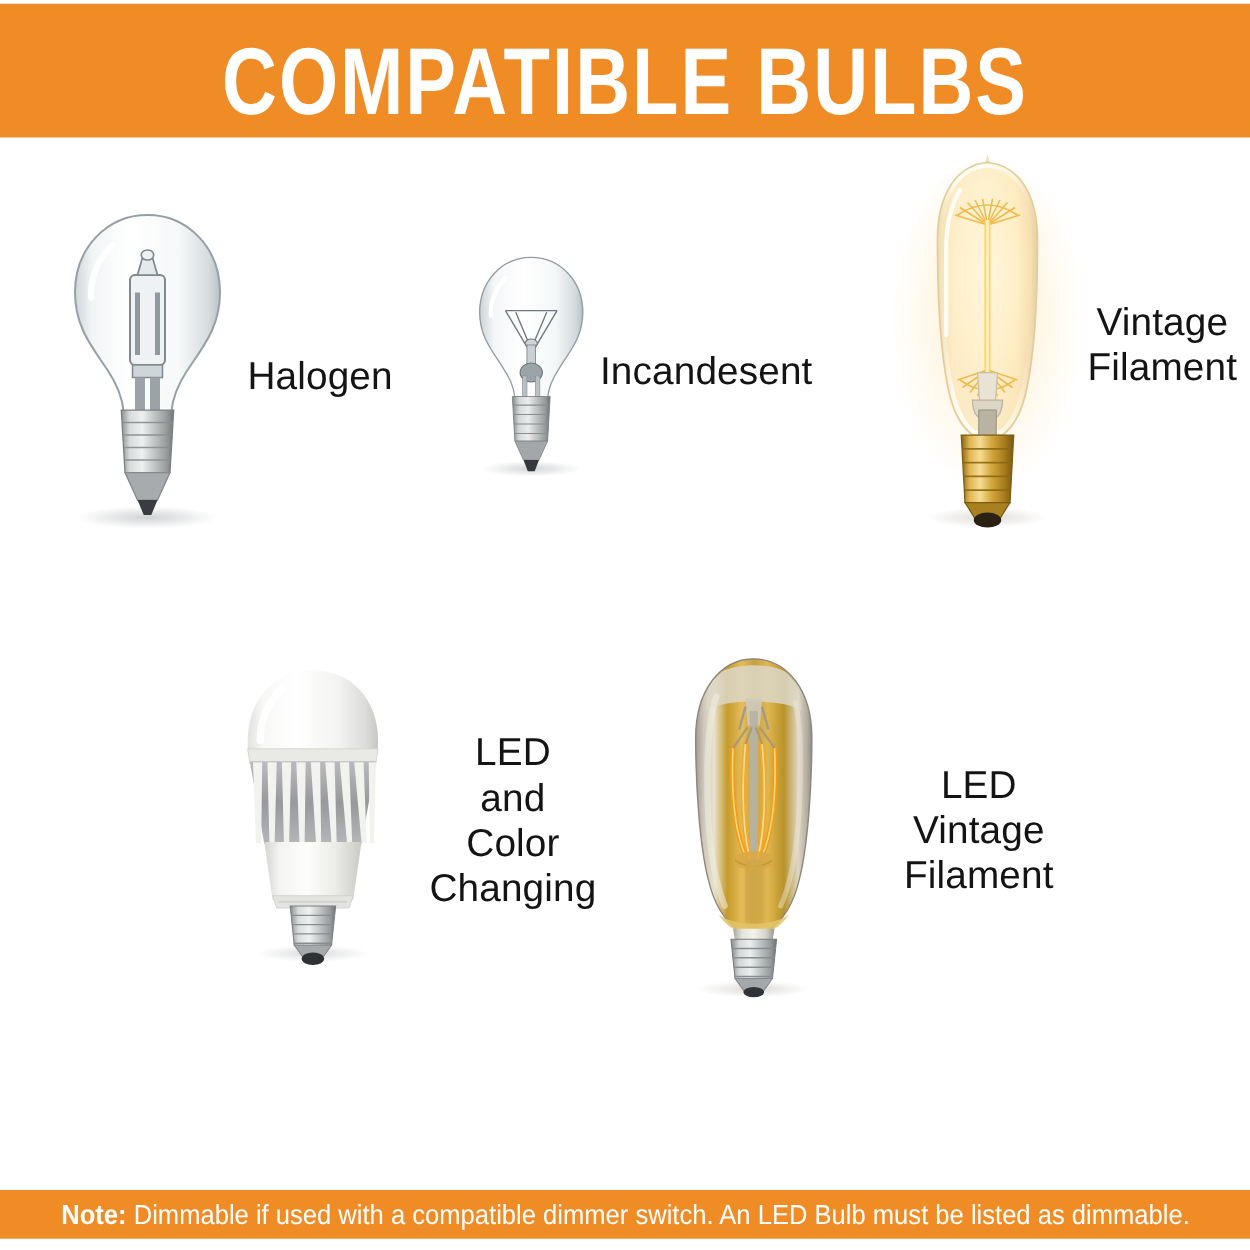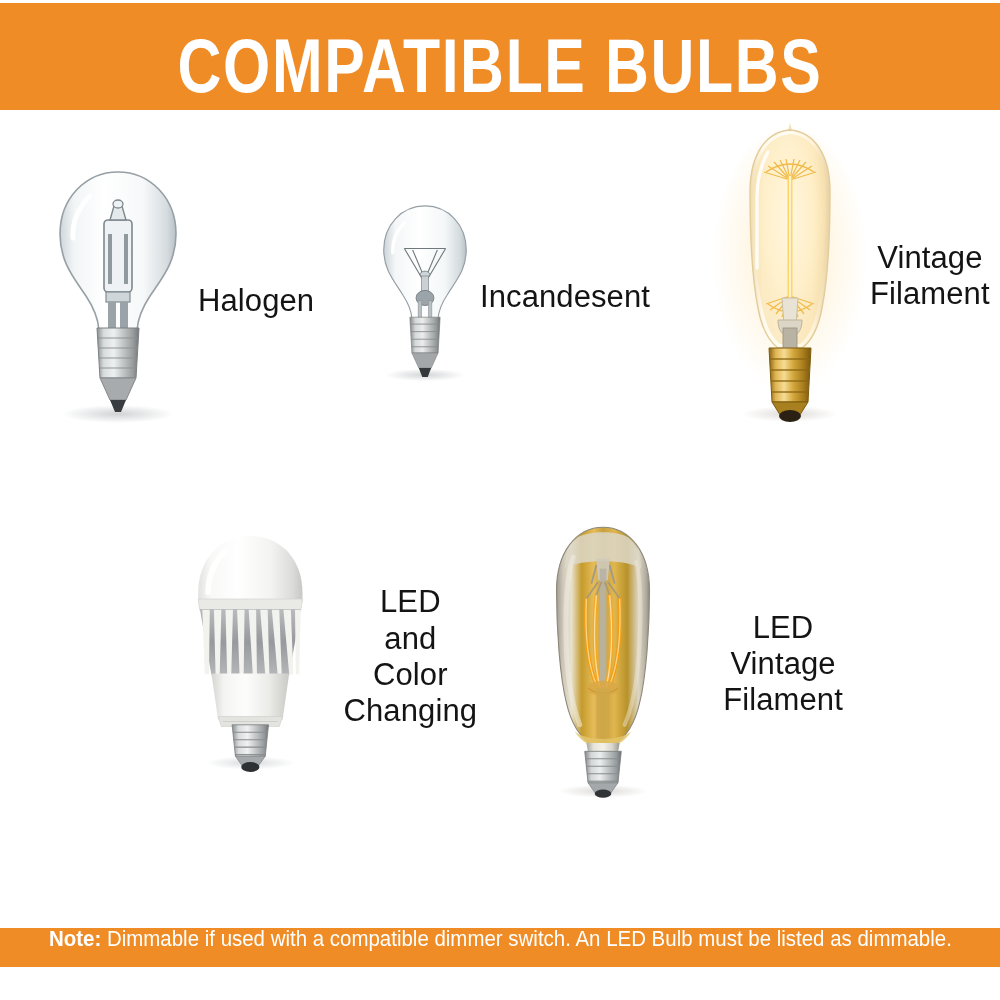--- a/index.html
+++ b/index.html
@@ -81,25 +81,26 @@
   #cell-halogen  .cell-label { margin-top: 8px; }
   #cell-incand   .cell-label { margin-top: 8px; }
   #cell-vintage  .cell-label { margin-top: 6px; }
   #cell-led      .cell-label { margin-top: 10px; }
   #cell-led-vint .cell-label { margin-top: 8px; }
 
   
   .note-band {
     position: absolute;
     left: 0;
-    top: 928px;
+    top: 952px;
     width: 1000px;
     height: 39px;
     background: #ef8c26;
     display: flex;
+    align-items: center;
     justify-content: center;
   }
   .note-text {
     color: #ffffff;
     font-family: "Liberation Sans Narrow", "Liberation Sans", sans-serif;
     font-size: 22px;
     line-height: 1;
     white-space: nowrap;
     transform: scaleX(0.93);
     transform-origin: center center;

